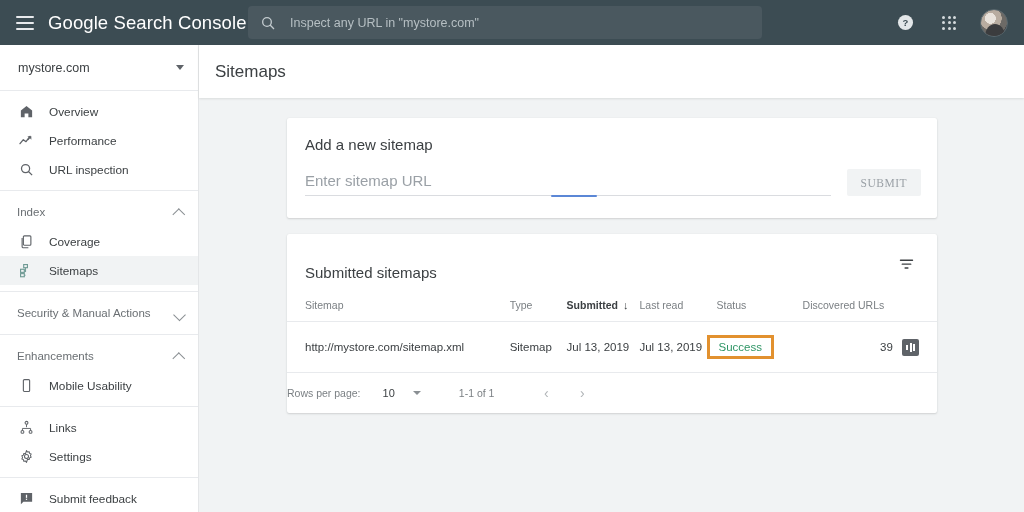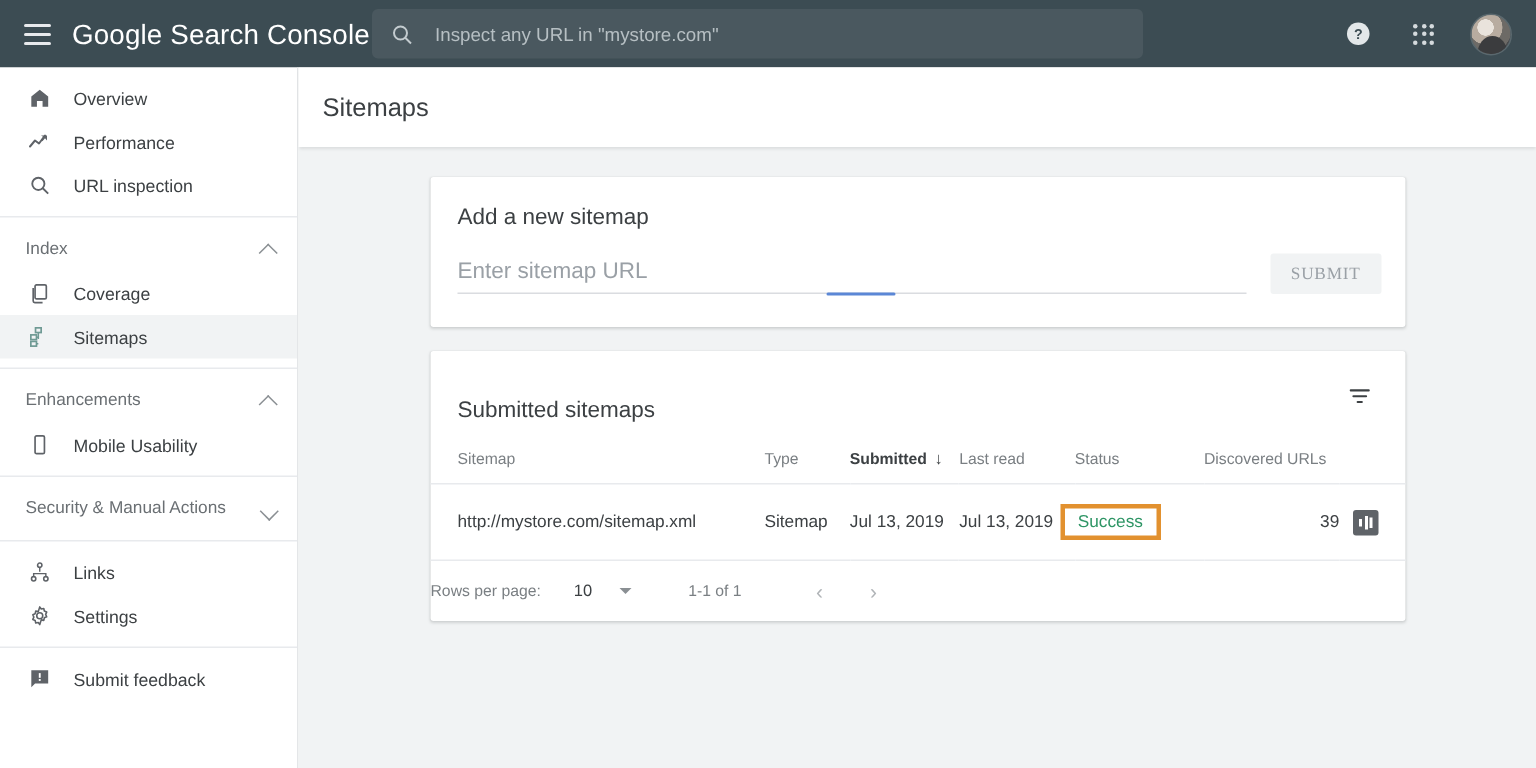--- a/index.html
+++ b/index.html
@@ -181,20 +181,24 @@
             <i></i>
             <i></i>
             <i></i>
           </span>
       </div>
       <div class="avatar"></div>
     </div>
   </div>
 
   <div class="sidebar">
+    <div class="prop-select">
+      <span class="prop-name">mystore.com</span>
+      <span class="caret-d"></span>
+    </div>
 
     <div class="navgroup">
       <div class="nav-item">
         <span class="nav-ico">
           <svg width="15" height="15" viewBox="0 0 24 24">
               <path fill="#5f6368" d="M12 3 3 10.2V21h6v-6h6v6h6V10.2z"></path>
             </svg>
         </span>
         <span class="nav-label">Overview</span>
       </div>
@@ -239,37 +243,37 @@
             <rect x="2.5" y="17" width="6" height="5" fill="none" stroke="#6f9a94" stroke-width="1.8"></rect>
             <path fill="none" stroke="#6f9a94" stroke-width="1.6" d="M10.5 7.5v7M10.5 12.5h-2M10.5 19.5h-2"></path>
           </svg>
         </span>
         <span class="nav-label">Sitemaps</span>
       </div>
     </div>
 
     <div class="navgroup">
       <div class="section-head">
+        <span class="section-title">Security &amp; Manual Actions</span>
+        <span class="chev down"></span>
+      </div>
+    </div>
+
+    <div class="navgroup">
+      <div class="section-head">
         <span class="section-title">Enhancements</span>
         <span class="chev up"></span>
       </div>
       <div class="nav-item">
         <span class="nav-ico">
           <svg width="15" height="15" viewBox="0 0 24 24">
               <rect x="7" y="2.5" width="10" height="19" rx="1.6" fill="none" stroke="#5f6368" stroke-width="1.8"></rect>
             </svg>
         </span>
         <span class="nav-label">Mobile Usability</span>
-      </div>
-    </div>
-
-    <div class="navgroup">
-      <div class="section-head">
-        <span class="section-title">Security &amp; Manual Actions</span>
-        <span class="chev down"></span>
       </div>
     </div>
 
     <div class="navgroup">
       <div class="nav-item">
         <span class="nav-ico">
           <svg width="15" height="15" viewBox="0 0 24 24">
               <circle cx="12" cy="4.5" r="2.3" fill="none" stroke="#5f6368" stroke-width="1.7"></circle>
               <circle cx="5.5" cy="19" r="2.3" fill="none" stroke="#5f6368" stroke-width="1.7"></circle>
               <circle cx="18.5" cy="19" r="2.3" fill="none" stroke="#5f6368" stroke-width="1.7"></circle>

